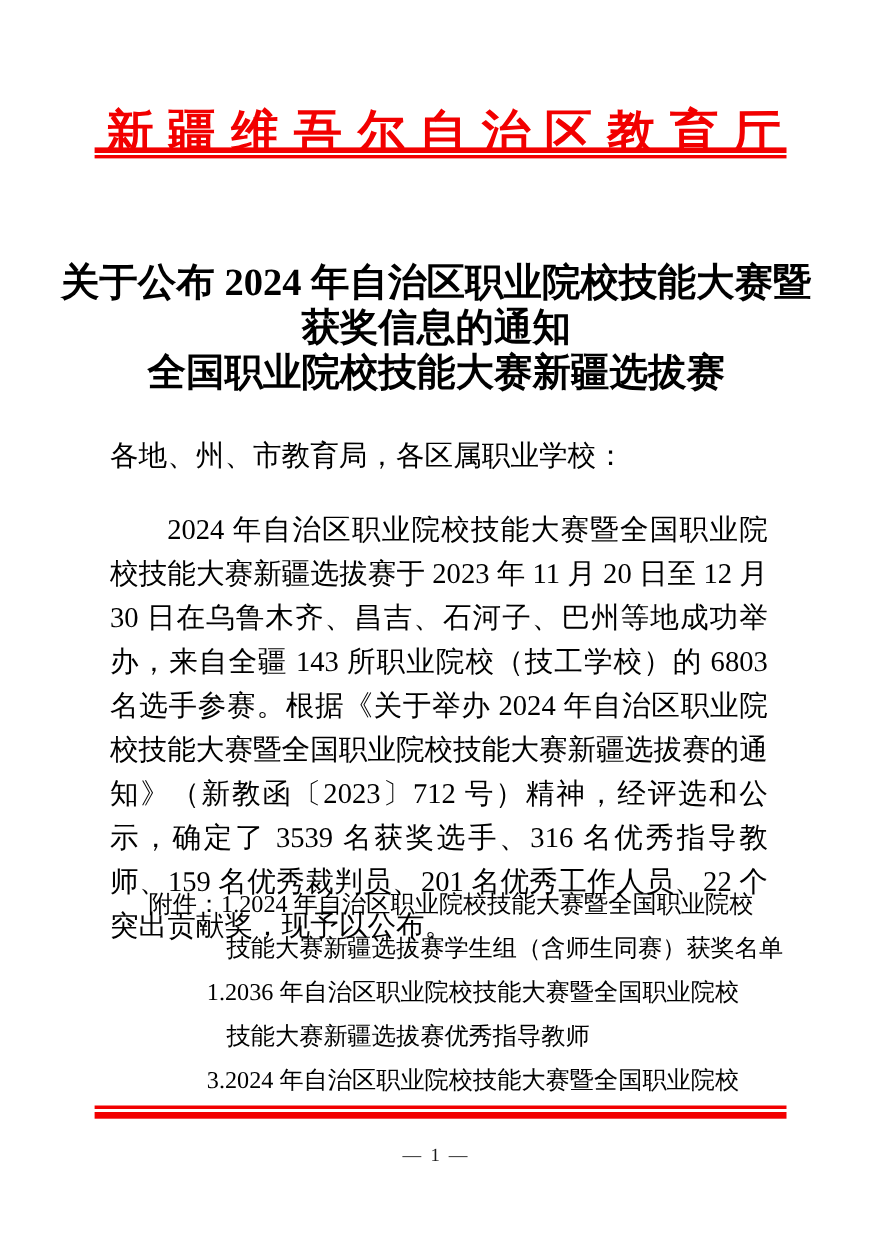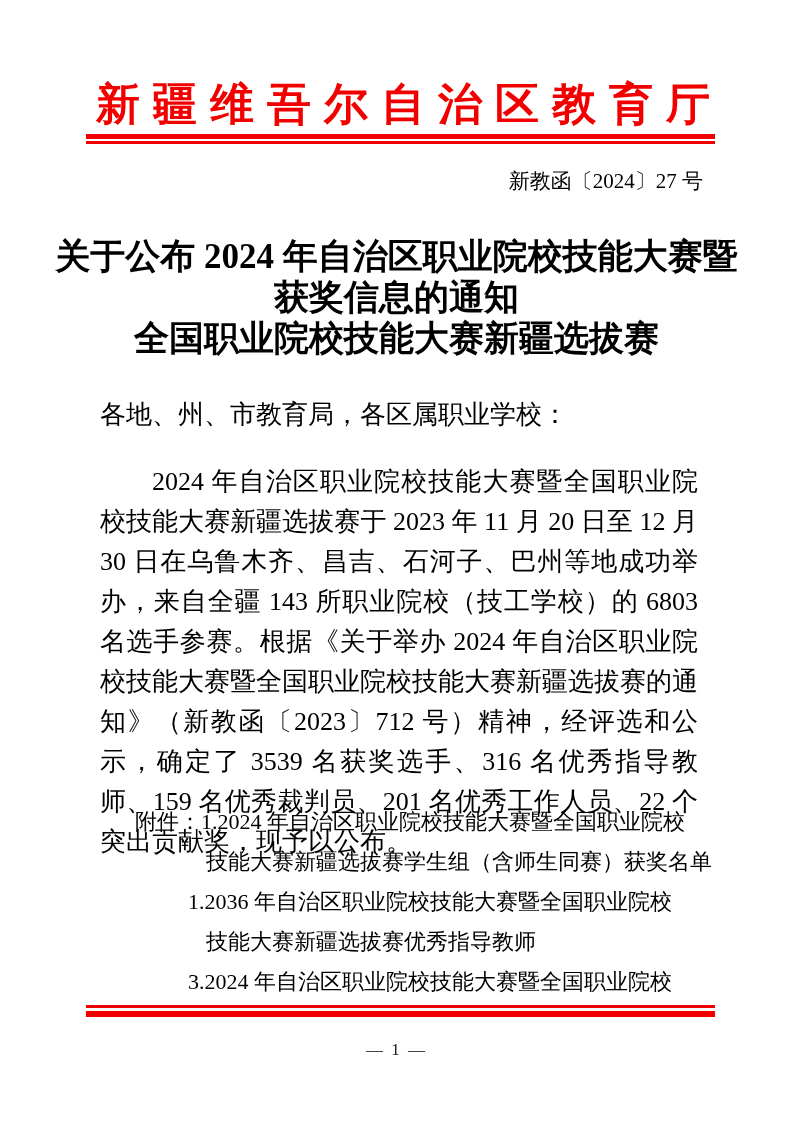--- a/index.html
+++ b/index.html
@@ -10,21 +10,21 @@
   .page{
     position:relative;
     width:793px;height:1122px;
     background:#ffffff;
     color:var(--ink);
     font-family:"Liberation Serif","DejaVu Serif",serif;
     overflow:hidden;
   }
   
   .agency{
-    position:absolute;top:82px;left:96px;width:614px;
+    position:absolute;top:98px;left:96px;width:614px;
     font-size:44px;line-height:46px;font-weight:700;
     color:var(--red);
     text-align:justify;text-align-last:justify;
     white-space:nowrap;
   }
   
   .rule{position:absolute;left:86px;width:629px;}
   .rule-top{
     top:134px;height:10px;
     background:linear-gradient(to bottom,var(--red) 0 5px,#ffffff 5px 7px,var(--red) 7px 10px);
@@ -63,21 +63,20 @@
 </style>
 </head>
 <body>
 
 <div class="page">
 
   <div class="agency">新疆维吾尔自治区教育厅</div>
 
   <div class="rule rule-top"></div>
 
-  <div class="doc-number">新教函〔2024〕27 号</div>
 
   <div class="title">
     <div>关于公布 2024 年自治区职业院校技能大赛暨</div>
     <div>获奖信息的通知</div>
     <div>全国职业院校技能大赛新疆选拔赛</div>
   </div>
 
   <div class="body-block">
     <div class="salutation">各地、州、市教育局，各区属职业学校：</div>
     <div class="paragraph">2024 年自治区职业院校技能大赛暨全国职业院校技能大赛新疆选拔赛于 2023 年 11 月 20 日至 12 月 30 日在乌鲁木齐、昌吉、石河子、巴州等地成功举办，来自全疆 143 所职业院校（技工学校）的 6803 名选手参赛。根据《关于举办 2024 年自治区职业院校技能大赛暨全国职业院校技能大赛新疆选拔赛的通知》（新教函〔2023〕712 号）精神，经评选和公示，确定了 3539 名获奖选手、316 名优秀指导教师、159 名优秀裁判员、201 名优秀工作人员、22 个突出贡献奖，现予以公布。</div>

